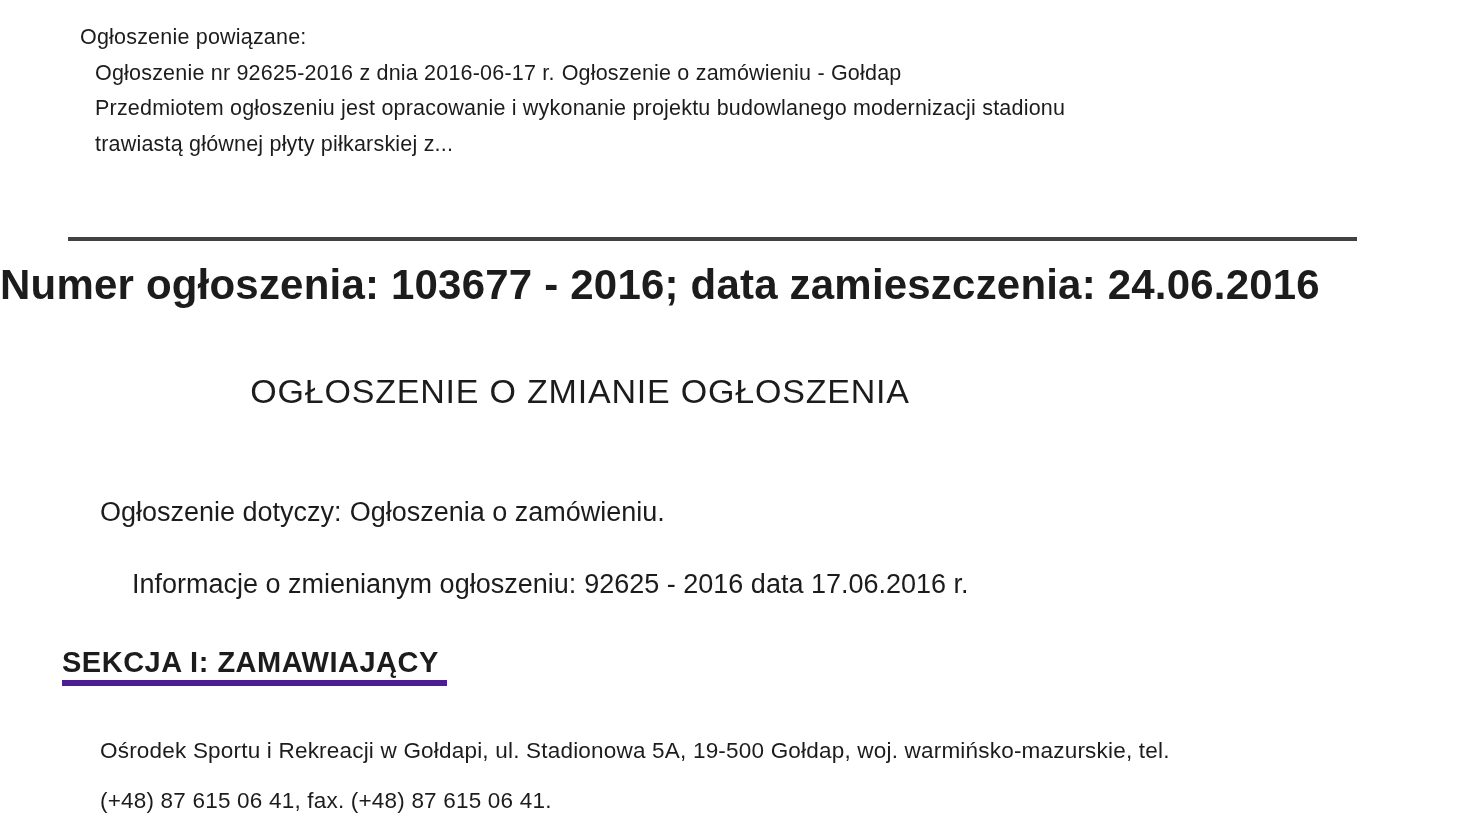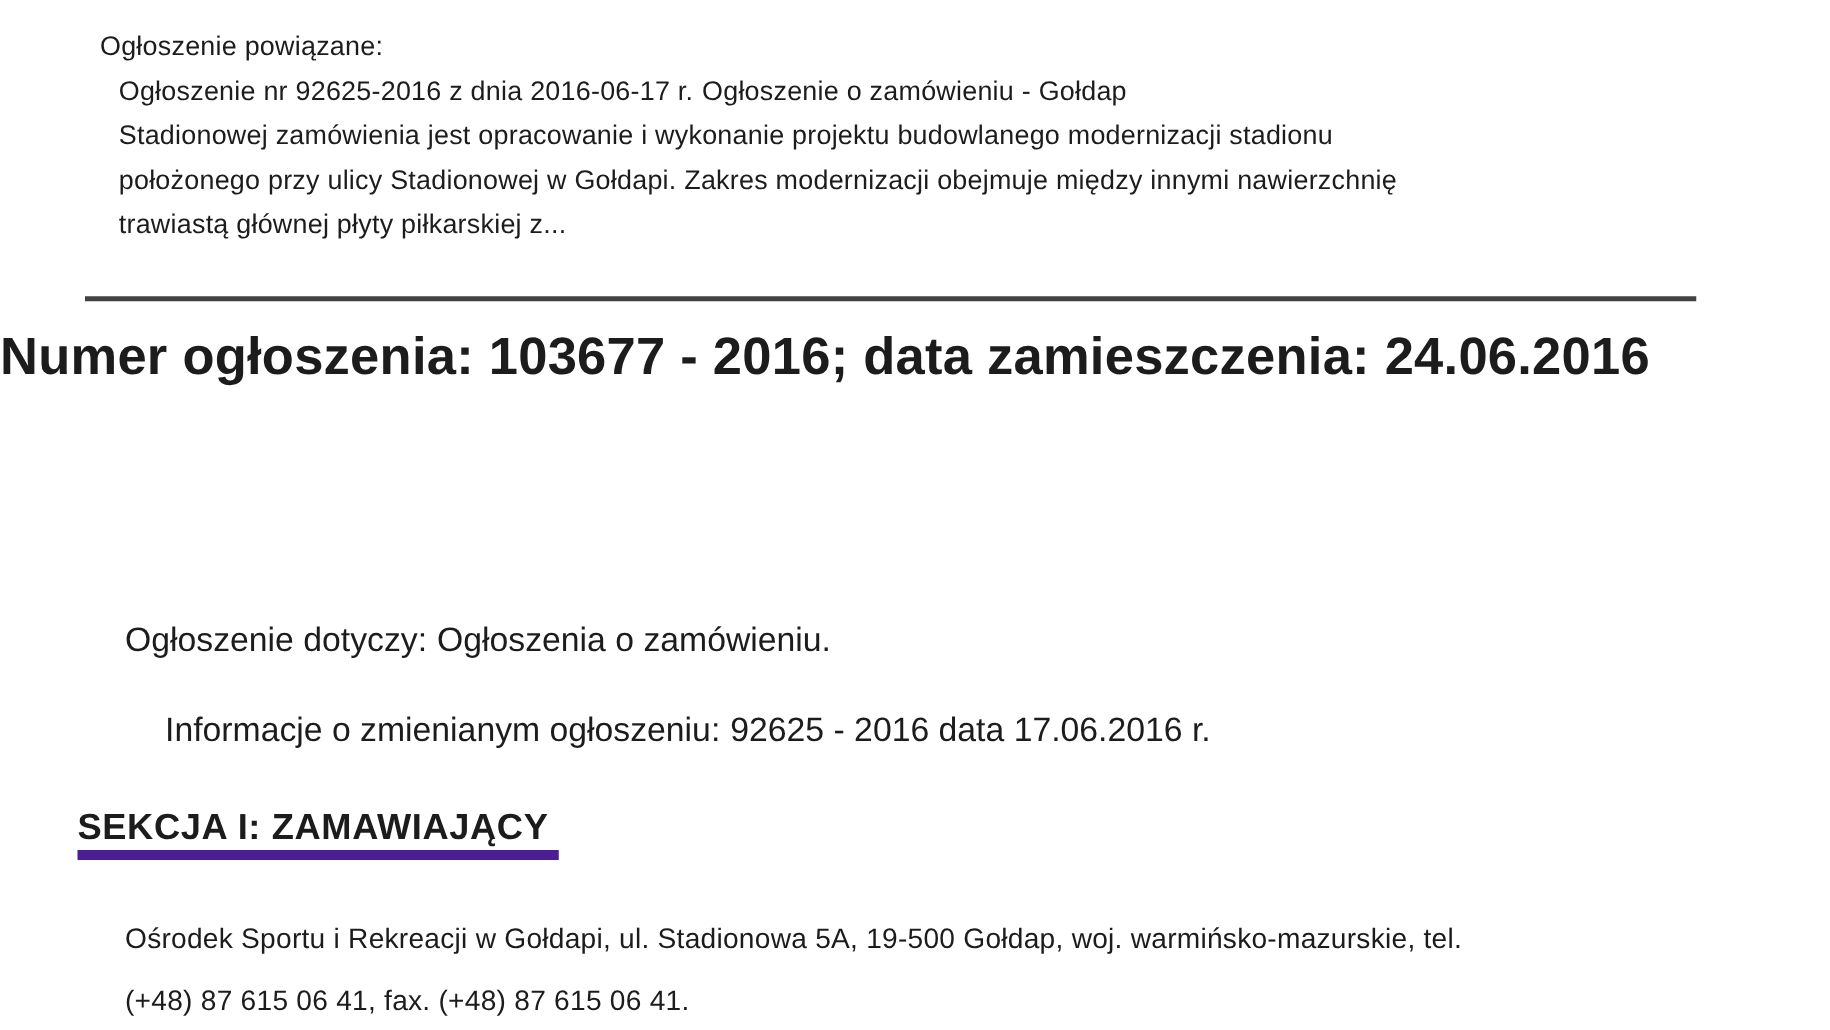--- a/index.html
+++ b/index.html
@@ -91,21 +91,21 @@
   .section-heading {
     position: absolute;
     left: 62px;
     top: 645px;
     display: inline-block;
     font-size: 29px;
     font-weight: 700;
     letter-spacing: 0.5px;
     line-height: 34px;
     padding: 0 8px 1px 0;
-    border-bottom: 8px solid #4c1d95;
+    border-bottom: 6px solid #4c1d95;
     white-space: nowrap;
   }
 
   
   .body-par {
     position: absolute;
     left: 100px;
     top: 726px;
     font-size: 22.5px;
     line-height: 50px;
@@ -116,29 +116,29 @@
 </head>
 <body>
 
 <div class="page">
 
   <section class="related">
     <div class="r-line">Ogłoszenie powiązane:</div>
     <div class="r-line indent">
       <span class="b">Ogłoszenie nr 92625-2016 z dnia 2016-06-17 r.</span><span class="suffix">Ogłoszenie o zamówieniu - Gołdap</span>
     </div>
-    <div class="r-line indent">Stadionowej zamówienia jest opracowanie i wykonanie projektu budowlanego modernizacji stadionu</div>
-    <div class="r-line indent">położonego przy ulicy Stadionowej w Gołdapi. Zakres modernizacji obejmuje między innymi nawierzchnię</div>
+    <div class="r-line indent">Przedmiotem ogłoszeniu jest opracowanie i wykonanie projektu budowlanego modernizacji stadionu</div>
     <div class="r-line indent">trawiastą głównej płyty piłkarskiej z...</div>
   </section>
 
   <div class="divider"></div>
 
   <div class="numer">Numer ogłoszenia: 103677 - 2016; data zamieszczenia: 24.06.2016</div>
 
+  <h1 class="title">OGŁOSZENIE O ZMIANIE OGŁOSZENIA</h1>
 
   <div class="meta meta1">
     <span class="b">Ogłoszenie dotyczy:</span><span class="val">Ogłoszenia o zamówieniu.</span>
   </div>
 
   <div class="meta meta2">
     <span class="b">Informacje o zmienianym ogłoszeniu:</span><span class="val">92625 - 2016 data 17.06.2016 r.</span>
   </div>
 
   <h2 class="section-heading">SEKCJA I: ZAMAWIAJĄCY</h2>

